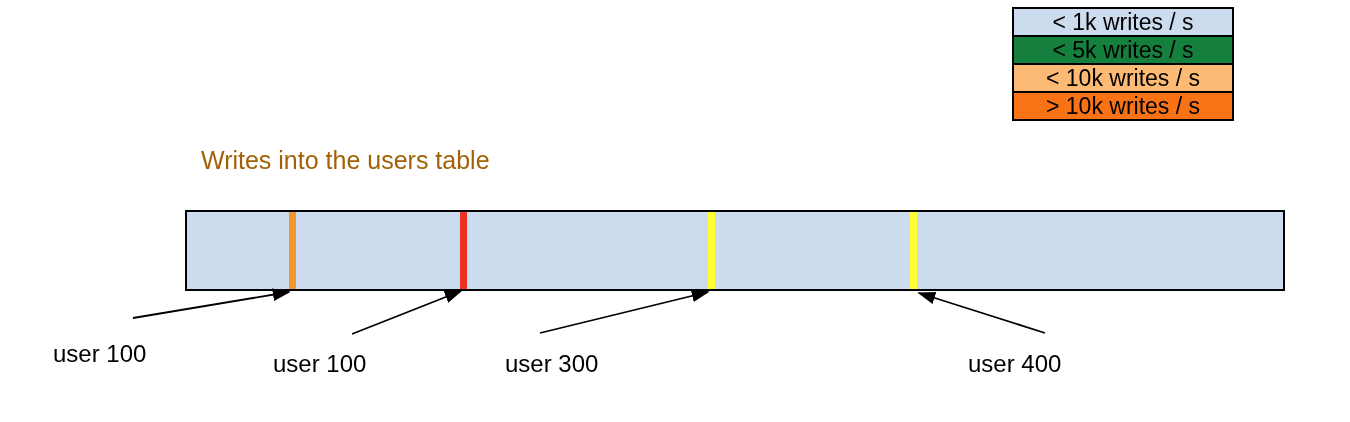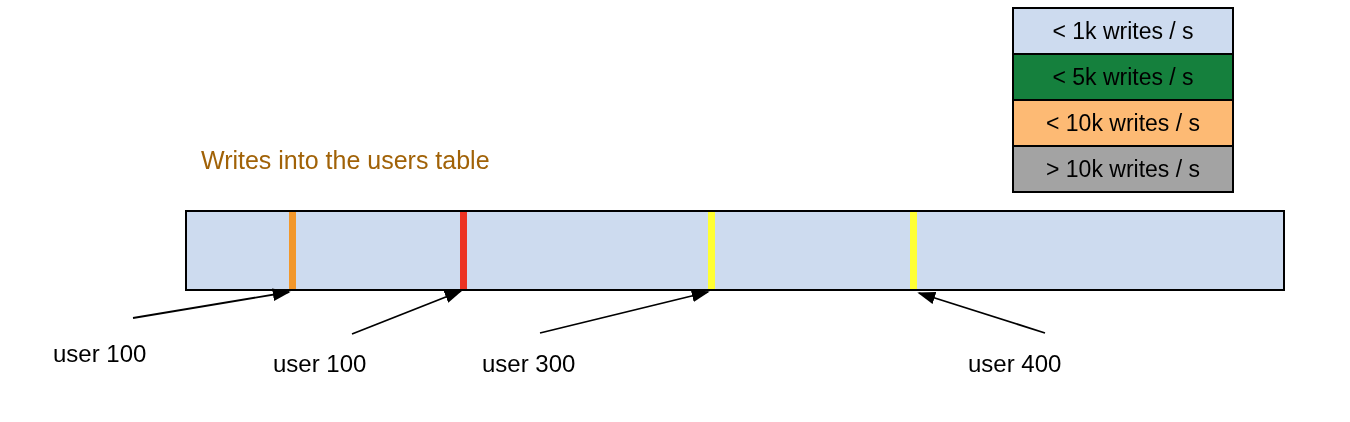--- a/index.html
+++ b/index.html
@@ -24,21 +24,21 @@
   }
   .legend {
     position: absolute;
     left: 1012px;
     top: 7px;
     width: 222px;
   }
   .legend-row {
     box-sizing: border-box;
     width: 222px;
-    height: 48px;
+    height: 30px;
     border: 2px solid #000000;
     margin-top: -2px;
     display: flex;
     align-items: center;
     justify-content: center;
     font-size: 23px;
     white-space: nowrap;
   }
   .legend-row:first-child { margin-top: 0; }
   .bar {
@@ -75,21 +75,21 @@
 </head>
 <body>
 
 <div class="canvas">
   <div class="title">Writes into the users table</div>
 
   <div class="legend">
       <div class="legend-row" style="background: rgb(205, 219, 239);">&lt; 1k writes / s</div>
       <div class="legend-row" style="background: #15803d;">&lt; 5k writes / s</div>
       <div class="legend-row" style="background: #fdba74;">&lt; 10k writes / s</div>
-      <div class="legend-row" style="background: #a3a3a3;">&gt; 10k writes / s</div>
+      <div class="legend-row" style="background: #f97316;">&gt; 10k writes / s</div>
     </div>
 
   <div class="bar" style="background: rgb(205, 219, 239);">
       <div class="marker" style="left: 101.5px; background: rgb(242, 151, 43);"></div>
       <div class="marker" style="left: 272.5px; background: rgb(236, 51, 35);"></div>
       <div class="marker" style="left: 520.5px; background: rgb(255, 255, 51);"></div>
       <div class="marker" style="left: 722.5px; background: rgb(255, 255, 51);"></div>
     </div>
 
   <svg class="arrows-layer" width="1350" height="422" viewBox="0 0 1350 422" xmlns="http://www.w3.org/2000/svg">
@@ -100,15 +100,15 @@
     </defs>
     <g id="arrow-lines">
         <line x1="133" y1="318" x2="289" y2="292" stroke="#000000" stroke-width="1.8" marker-end="url(#arrowhead)"></line>
         <line x1="352" y1="334" x2="461" y2="291" stroke="#000000" stroke-width="1.8" marker-end="url(#arrowhead)"></line>
         <line x1="540" y1="333" x2="708" y2="292" stroke="#000000" stroke-width="1.8" marker-end="url(#arrowhead)"></line>
         <line x1="1045" y1="333" x2="919" y2="293" stroke="#000000" stroke-width="1.8" marker-end="url(#arrowhead)"></line>
       </g>
   </svg>
 <div class="user-label" style="left: 53px; top: 341px;">user 100</div>
     <div class="user-label" style="left: 273px; top: 351px;">user 100</div>
-    <div class="user-label" style="left: 482px; top: 351px;">user 300</div>
+    <div class="user-label" style="left: 505px; top: 351px;">user 300</div>
     <div class="user-label" style="left: 968px; top: 351px;">user 400</div>
   </div>
 
 </body></html>

